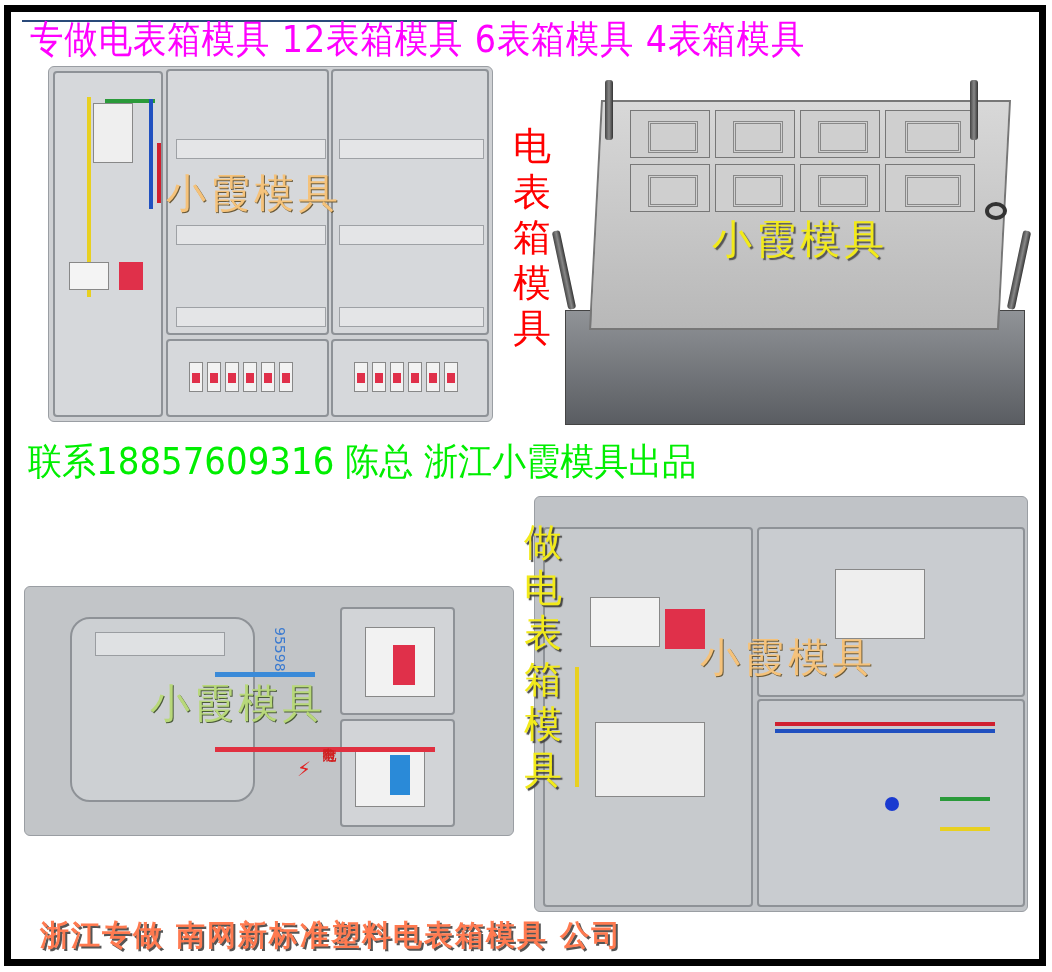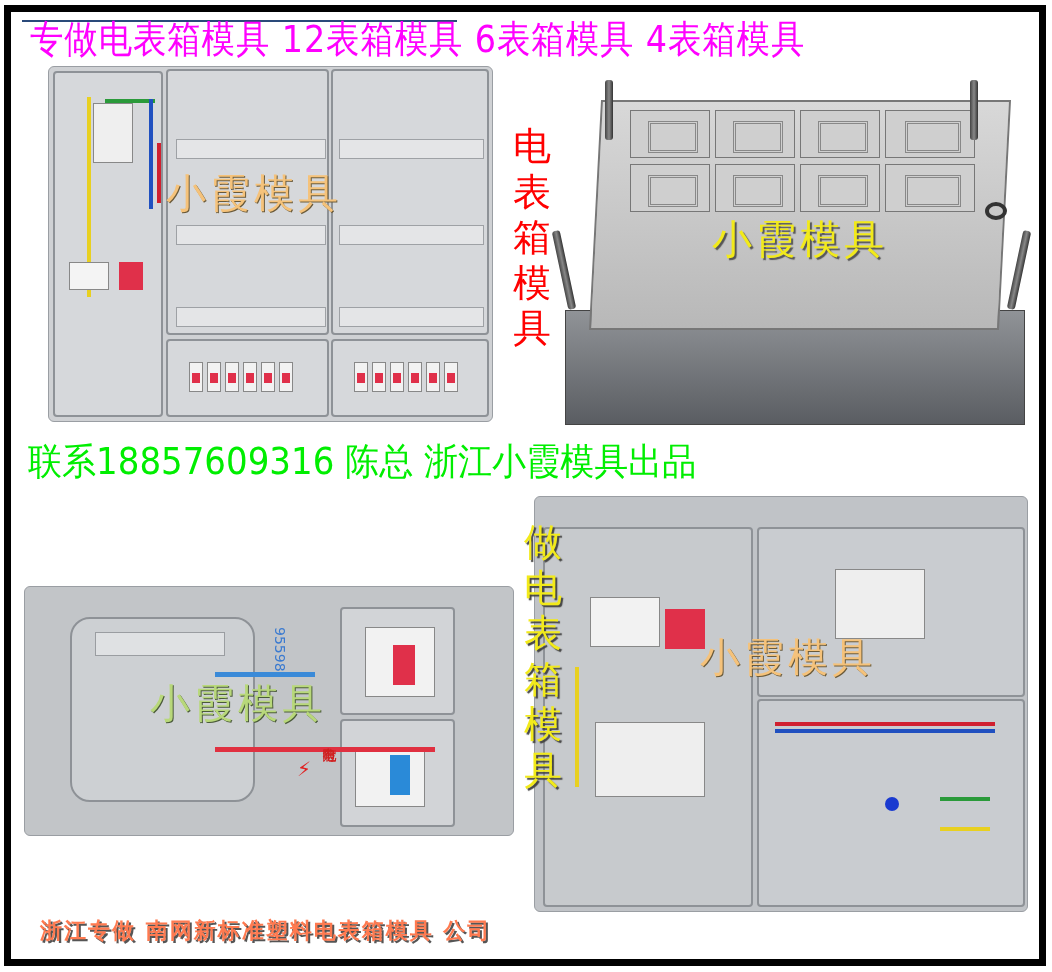--- a/index.html
+++ b/index.html
@@ -3,21 +3,21 @@
 <meta charset="utf-8">
 <style>
   * { box-sizing: border-box; margin: 0; padding: 0; }
   html, body { width: 1052px; height: 972px; background: #ffffff; overflow: hidden; }
   body { font-family: "DejaVu Sans", sans-serif; position: relative; }
   .frame { position: absolute; left: 4px; top: 5px; width: 1042px; height: 961px; border: 7px solid #000; background: #fff; }
   .abs { position: absolute; }
   .title-top { left: 30px; top: 14px; font-size: 38px; color: #ff00ff; letter-spacing: 1px; white-space: nowrap; transform: scaleX(0.88); transform-origin: left; font-family: "DejaVu Sans", sans-serif; }
   .title-line { left: 22px; top: 20px; width: 435px; height: 2px; background: #2a4a7a; }
   .contact { left: 28px; top: 437px; font-size: 37px; color: #00ee00; white-space: nowrap; transform: scaleX(0.92); transform-origin: left; }
-  .bottom { left: 40px; top: 916px; font-size: 22px; color: #ff7a50; font-weight: bold; white-space: nowrap; text-shadow: 2px 2px 0 #555; letter-spacing: 2px; }
+  .bottom { left: 40px; top: 916px; font-size: 29px; color: #ff7a50; font-weight: bold; white-space: nowrap; text-shadow: 2px 2px 0 #555; letter-spacing: 2px; }
   .photo { background: #c8cacd; border: 1px solid #9a9ea3; border-radius: 6px; overflow: hidden; }
   .panel { position: absolute; background: #d6d8db; border: 2px solid #8e9297; border-radius: 4px; }
   .shelf { position: absolute; background: #e4e5e7; border: 1px solid #9ea1a5; height: 20px; }
   .wire { position: absolute; }
   .breaker { position: absolute; width: 14px; height: 30px; background: #f2f2f2; border: 1px solid #888; }
   .breaker::after { content: ""; position: absolute; left: 2px; top: 10px; width: 8px; height: 10px; background: #e0304a; }
   .wm { position: absolute; font-family: "DejaVu Serif", serif; white-space: nowrap; letter-spacing: 4px; }
   .vtext { position: absolute; font-family: "DejaVu Serif", serif; width: 40px; text-align: center; line-height: 1.2; }
   .mold-base { background: linear-gradient(#909397, #5a5d62); }
   .mold-top { background: linear-gradient(#d8d8d8, #b8b8b8); border: 2px solid #777; }

